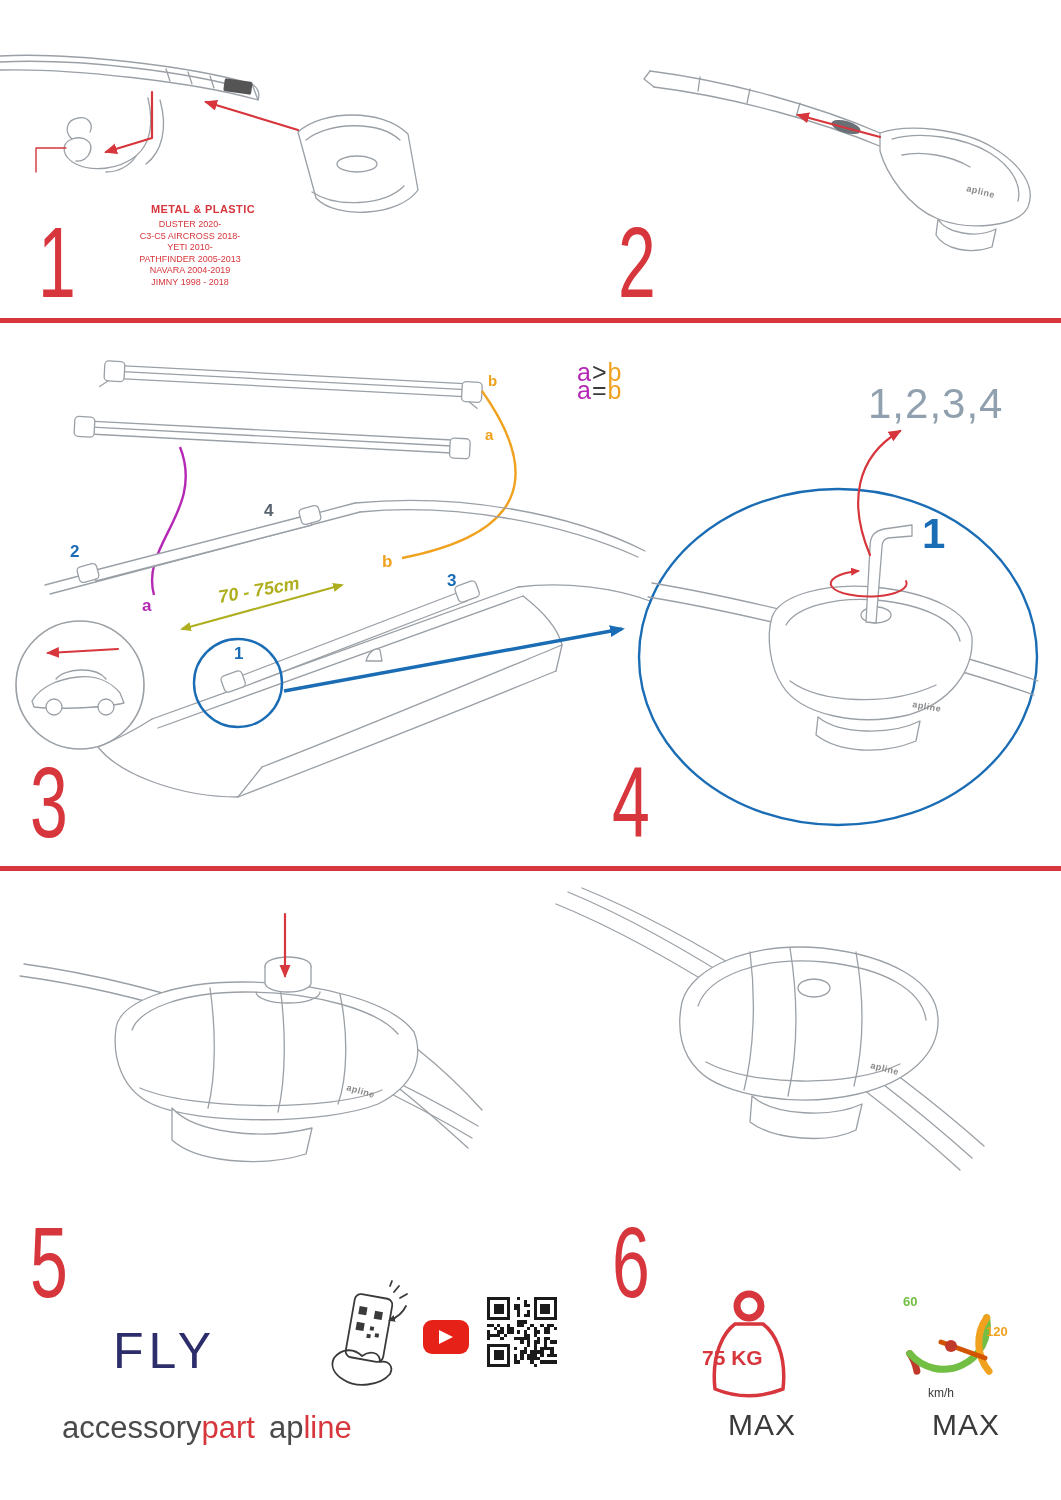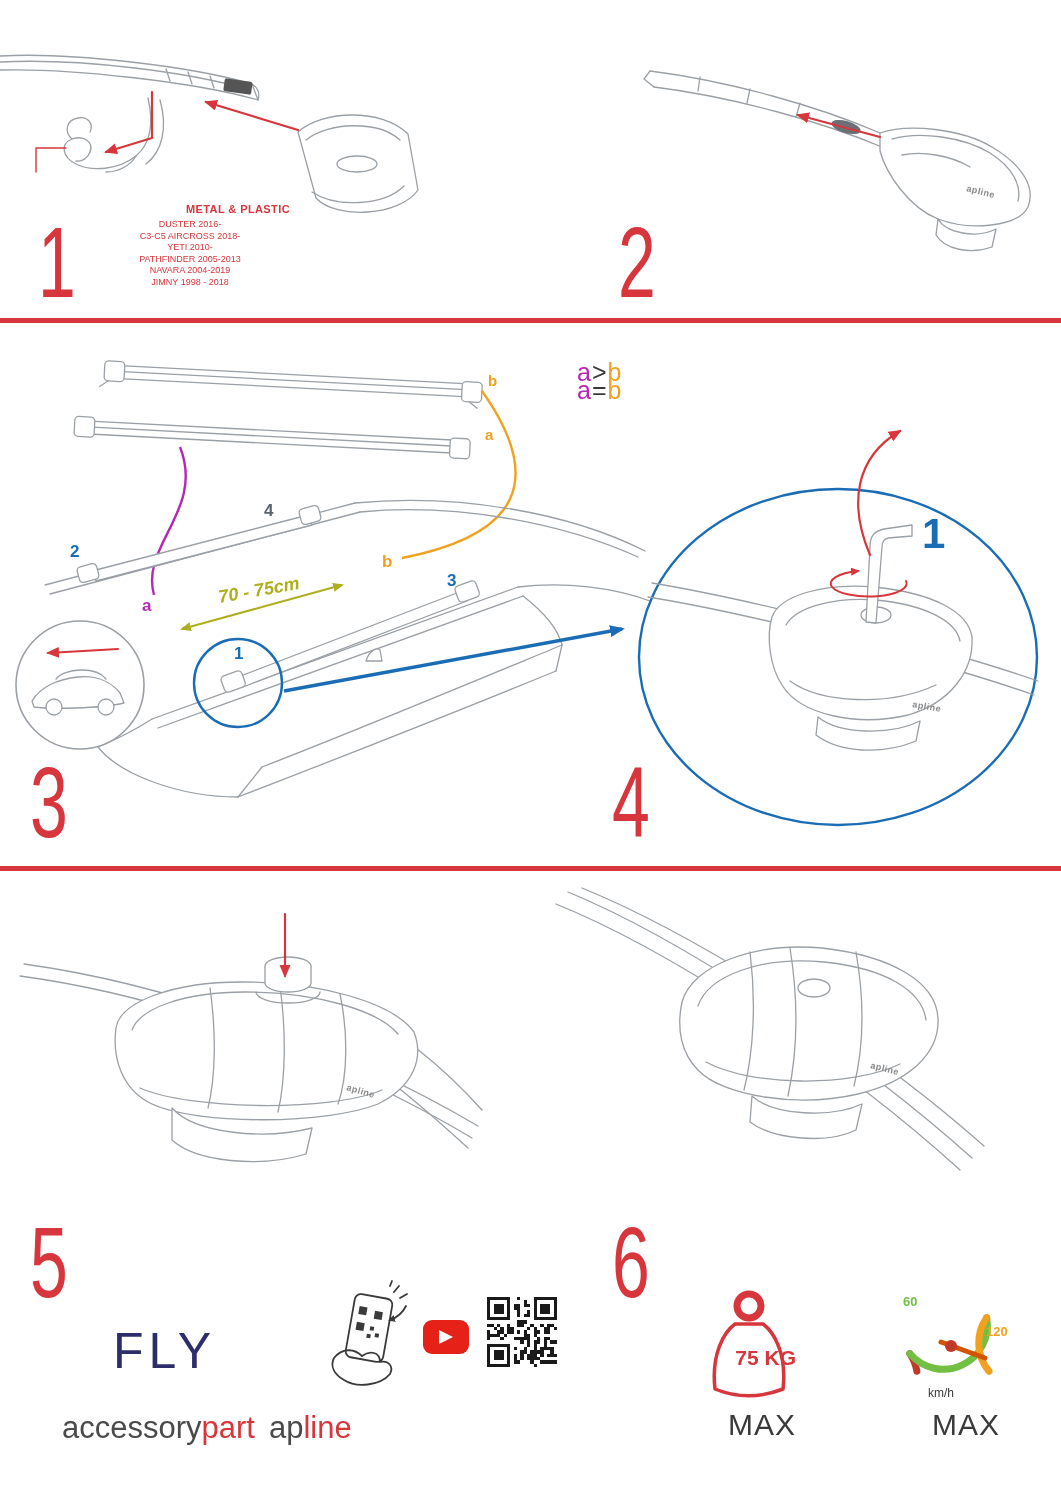--- a/index.html
+++ b/index.html
@@ -4,38 +4,38 @@
 <style>
   html,body{margin:0;padding:0}
   body{background:#9a9a9a;font-family:"Liberation Sans",sans-serif}
   .page{position:relative;width:1061px;height:1500px;background:#fff;margin:0 auto;overflow:hidden;border-right:1px solid #ddd;border-bottom:1px solid #ddd}
   svg.draw{position:absolute;overflow:visible}
   .ln{fill:none;stroke:var(--c-line);stroke-width:1.3px;stroke-linecap:round;stroke-linejoin:round}
   .lnw{fill:#fff;stroke:var(--c-line);stroke-width:1.3px;stroke-linejoin:round}
   .red-ln{fill:none;stroke:var(--c-red);stroke-width:2.2px;stroke-linecap:round;stroke-linejoin:round}
   .divider{position:absolute;left:0;width:100%;height:5px;background:var(--c-red)}
   .step-num{position:absolute;color:var(--c-red);font-size:100px;line-height:95px;font-weight:400;transform:scaleX(.68);transform-origin:left top}
-  .material{position:absolute;left:140px;top:203px;width:150px;text-align:right;color:var(--c-red);font-size:11px;font-weight:700;letter-spacing:.4px}
+  .material{position:absolute;left:128px;top:203px;width:150px;text-align:center;color:var(--c-red);font-size:11px;font-weight:700;letter-spacing:.4px}
   .models{position:absolute;left:95px;top:219px;width:190px;text-align:center;color:var(--c-red);font-size:9px;line-height:11.5px}
   .bar-label{position:absolute;font-size:15px;font-weight:700;color:var(--c-orange)}
   .formula{position:absolute;font-size:25px;font-weight:400;letter-spacing:1px}
   .formula .fa{color:var(--c-purple)}
   .formula .fop{color:var(--c-dark)}
   .formula .fb{color:var(--c-orange)}
   .pos{position:absolute;font-size:17px;font-weight:700}
   .blue{color:var(--c-blue)} .purple{color:var(--c-purple)} .orangec{color:var(--c-orange)} .slate{color:var(--c-slate)}
   .measure{position:absolute;left:218px;top:580px;color:var(--c-olive);font-size:18px;font-weight:700;font-style:italic;transform:rotate(-10deg)}
   .sequence{position:absolute;left:868px;top:380px;font-size:42px;color:var(--c-gray-blue);letter-spacing:1px}
   .first-num{position:absolute;left:922px;top:510px;font-size:42px;font-weight:700;color:var(--c-blue)}
   .fly{position:absolute;left:113px;top:1322px;font-size:50px;font-weight:400;color:var(--c-navy);letter-spacing:5px}
   .brand{position:absolute;left:62px;top:1410px;font-size:31px;color:#4a4a4a;white-space:nowrap}
   .brand .r{color:var(--c-red)}
   .brand .gap{display:inline-block;width:14px}
   .yt{position:absolute;left:423px;top:1320px;width:46px;height:34px;background:var(--c-yt);border-radius:9px;display:flex;align-items:center;justify-content:center}
-  .kg{position:absolute;left:702px;top:1346px;width:94px;text-align:right;color:var(--c-red);font-size:21px;font-weight:700}
+  .kg{position:absolute;left:702px;top:1346px;width:94px;text-align:left;color:var(--c-red);font-size:21px;font-weight:700}
   .maxlbl{position:absolute;font-size:30px;color:var(--c-dark);letter-spacing:1px;text-align:right}
   .sp60{position:absolute;left:903px;top:1294px;color:var(--c-green);font-size:13px;font-weight:700}
   .sp120{position:absolute;left:986px;top:1324px;color:var(--c-orange);font-size:13px;font-weight:700}
   .kmh{position:absolute;left:928px;top:1386px;width:56px;color:var(--c-dark);font-size:12px}
   .mini-logo{font-size:9px;fill:#8a8a8a;font-weight:700;letter-spacing:.5px;font-family:"Liberation Sans",sans-serif}
   .ic{fill:none;stroke:var(--c-dark);stroke-width:1.8px;stroke-linecap:round;stroke-linejoin:round}
 </style>
 </head>
 <body>
 
@@ -76,21 +76,21 @@
     <path class="ln" d="M306,100 C328,82 378,80 400,100"></path>
     <path class="ln" d="M312,152 C336,168 384,166 404,146"></path>
     <ellipse class="ln" cx="357" cy="124" rx="20" ry="8"></ellipse>
     <path class="red-ln" d="M298,90 L206,62" marker-end="url(#arw-red)"></path>
     <path class="red-ln" d="M152,52 L152,98 L106,112" marker-end="url(#arw-red)"></path>
     <path class="red-ln" style="stroke-width:1.4" d="M66,108 L36,108 L36,132"></path>
   </svg>
 
   <div class="material">METAL &amp; PLASTIC</div>
   <div class="models">
-    <div>DUSTER 2016-</div>
+    <div>DUSTER 2020-</div>
     <div>C3-C5 AIRCROSS 2018-</div>
     <div>YETI 2010-</div>
     <div>PATHFINDER 2005-2013</div>
     <div>NAVARA 2004-2019</div>
     <div>JIMNY 1998 - 2018</div>
   </div>
 
   <svg class="draw" style="left:640px;top:55px" width="420" height="210" viewBox="0 0 420 210">
     <path class="ln" d="M10,16 C90,26 180,52 240,78"></path>
     <path class="ln" d="M14,32 C95,42 185,68 242,92"></path>
@@ -176,20 +176,21 @@
   <div class="formula" style="left:577px;top:358px"><span class="fa">a</span><span class="fop">&gt;</span><span class="fb">b</span></div>
   <div class="formula" style="left:577px;top:376px"><span class="fa">a</span><span class="fop">=</span><span class="fb">b</span></div>
   <div class="pos blue" style="left:70px;top:542px">2</div>
   <div class="pos slate" style="left:264px;top:501px">4</div>
   <div class="pos orangec" style="left:382px;top:552px">b</div>
   <div class="pos blue" style="left:447px;top:571px">3</div>
   <div class="pos purple" style="left:142px;top:596px">a</div>
   <div class="pos blue" style="left:234px;top:644px">1</div>
   <div class="measure">70 - 75cm</div>
 
+  <div class="sequence">1,2,3,4</div>
   <div class="first-num">1</div>
 
   <div class="step-num" style="left:30px;top:755px">3</div>
   <div class="step-num" style="left:612px;top:755px">4</div>
 
   <div class="divider" style="top:866px"></div>
 
   <svg class="draw" style="left:20px;top:880px" width="470" height="340" viewBox="0 0 470 340">
     <path class="ln" d="M4,84 C150,104 320,165 458,246"></path>
     <path class="ln" d="M0,96 C148,116 316,177 452,258"></path>

